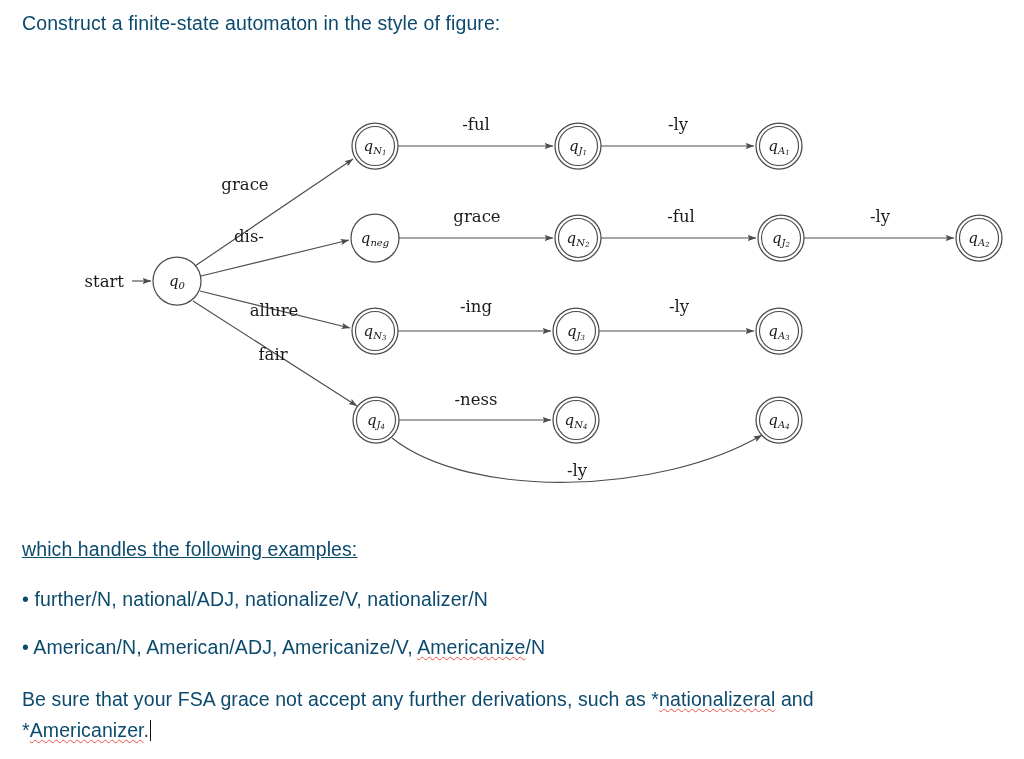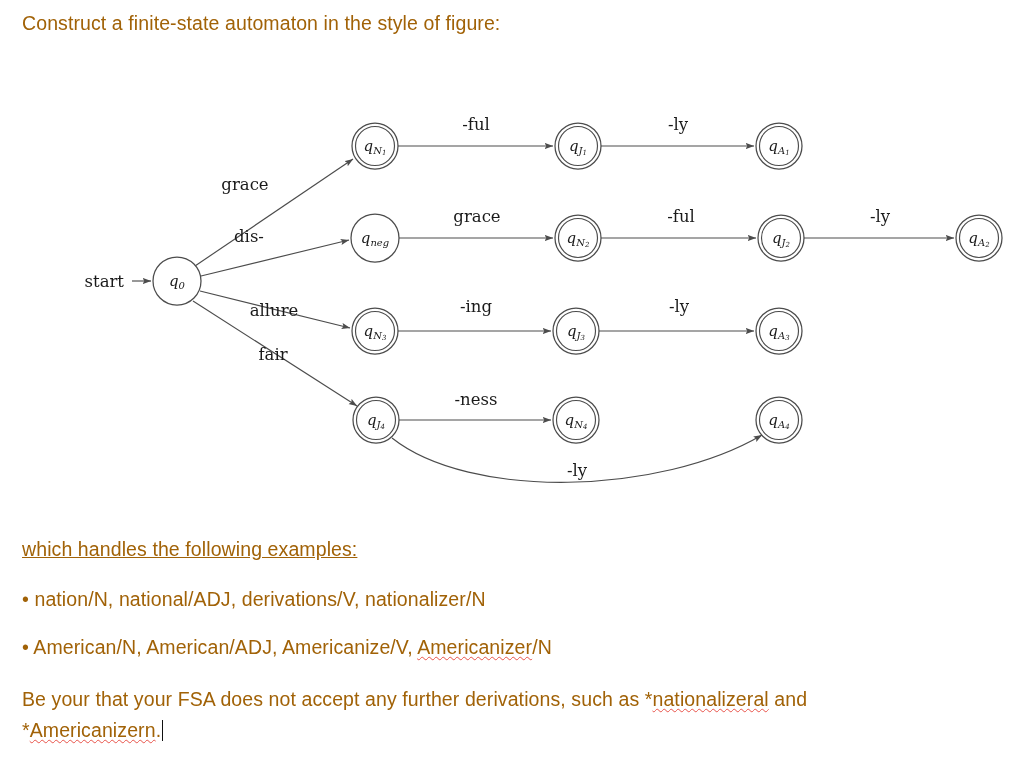--- a/index.html
+++ b/index.html
@@ -12,21 +12,21 @@
     position:relative;
   }
   .page{position:relative;width:1024px;height:759px;}
 
   
   .prose{
     position:absolute;
     font-family:"Liberation Sans",sans-serif;
     font-size:19.5px;
     line-height:31px;
-    color:#a16207;
+    color:#0c4a6e;
     letter-spacing:.1px;
     white-space:pre-wrap;
   }
   #intro-line{left:22px;top:8px;width:960px;}
   #which-line{left:22px;top:534px;width:960px;text-decoration:underline;}
   #bullet-1{left:22px;top:584px;width:960px;}
   #bullet-2{left:22px;top:632px;width:960px;}
   #closing-para{left:22px;top:684px;width:940px;}
 
   .sp{ 
@@ -219,19 +219,19 @@
           <circle class="node-ring-inner" cx="779" cy="332" r="19.5"></circle>
           <text class="node-label" x="779" y="333">q<tspan class="sub" dy="4">A<tspan style="font-size:7px" dy="2">4</tspan></tspan></text>
         </g>
 
       </g>
     </svg>
   </div>
 
   <div class="prose" id="which-line">which handles the following examples:</div>
 
-  <div class="prose" id="bullet-1">• nation/N, national/ADJ, derivations/V, nationalizer/N</div>
-
-  <div class="prose" id="bullet-2"><span>• American/N, American/ADJ, Americanize/V, </span><span class="sp">Americanizer</span><span>/N</span></div>
-
-  <div class="prose" id="closing-para"><span>Be your that your FSA does not accept any further derivations, such as *</span><span class="sp">nationalizeral</span><span> and</span><br><span>*</span><span class="sp">Americanizern</span><span>.</span><span class="caret"></span></div>
+  <div class="prose" id="bullet-1">• further/N, national/ADJ, nationalize/V, nationalizer/N</div>
+
+  <div class="prose" id="bullet-2"><span>• American/N, American/ADJ, Americanize/V, </span><span class="sp">Americanize</span><span>/N</span></div>
+
+  <div class="prose" id="closing-para"><span>Be sure that your FSA grace not accept any further derivations, such as *</span><span class="sp">nationalizeral</span><span> and</span><br><span>*</span><span class="sp">Americanizer</span><span>.</span><span class="caret"></span></div>
 
 </div>
 
 </body></html>

